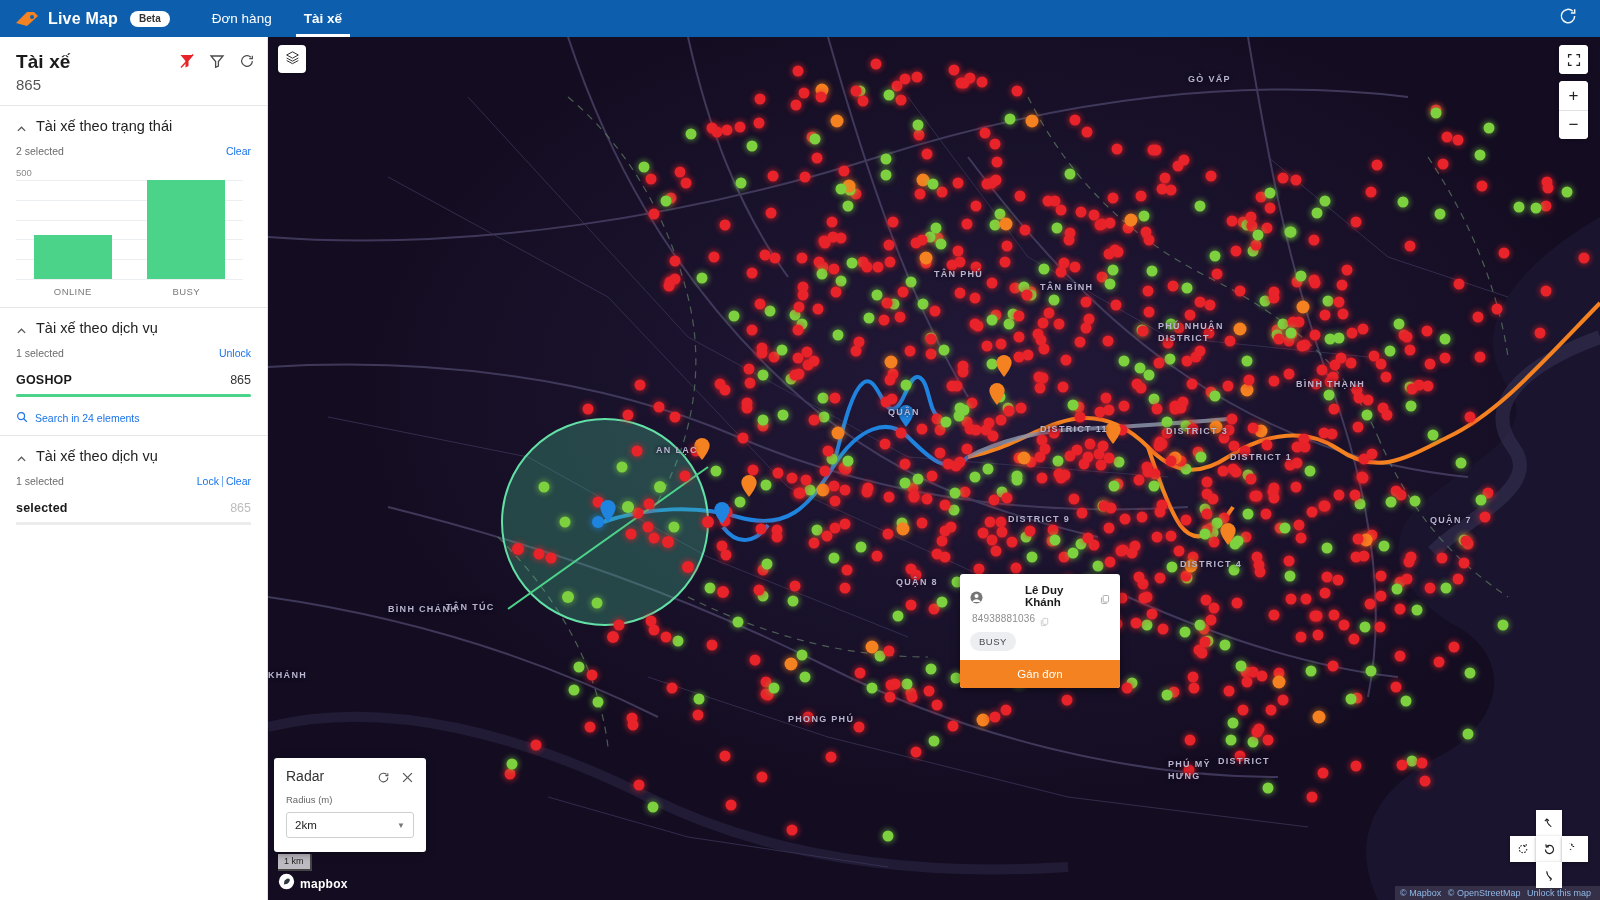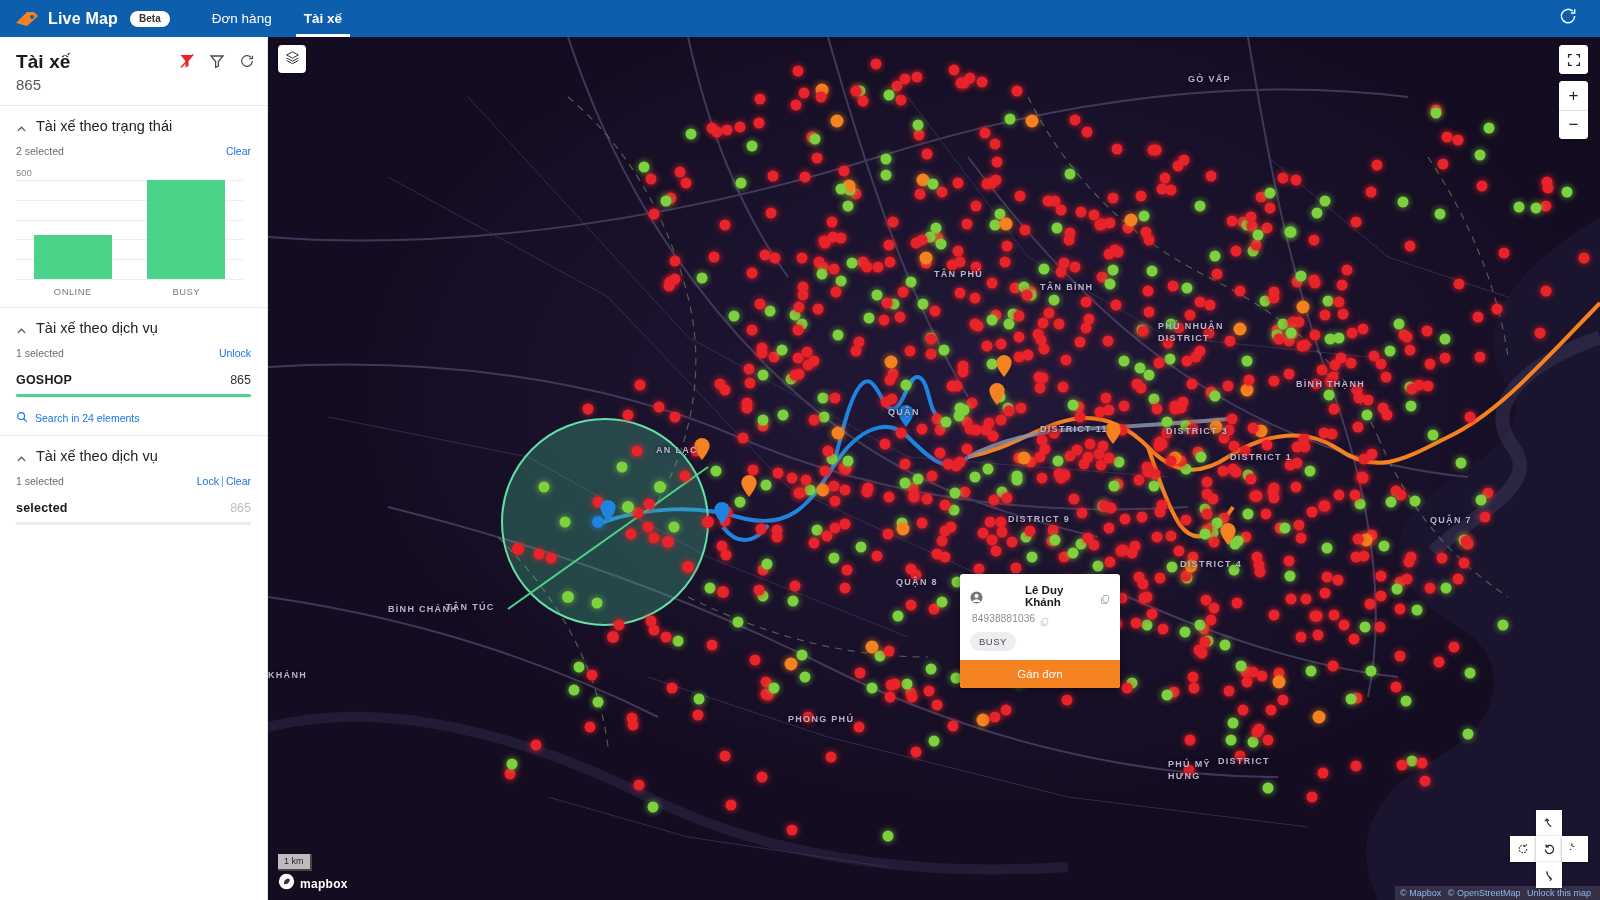--- a/index.html
+++ b/index.html
@@ -1486,15 +1486,39 @@
           <svg viewBox="0 0 14 14" width="9" height="10" fill="none" stroke="#999" stroke-width="1.1">
             <rect x="4.4" y="1.4" width="7.6" height="9.2" rx="1.2"></rect>
             <path d="M9.6 12.6H3.2a1.2 1.2 0 0 1-1.2-1.2V4.2"></path>
           </svg>
         </span>
       </div>
       <span class="pp-badge">BUSY</span>
       <div class="pp-btn">Gán đơn</div>
     </div>
 
+    <div class="radar-panel">
+      <div class="rp-head">
+        <span class="rp-title">Radar</span>
+        <span class="rp-icons">
+          <span class="rp-ic">
+            <svg viewBox="0 0 24 24" width="13" height="13" fill="none" stroke="#555" stroke-width="2">
+              <path d="M20 12a8 8 0 1 1-2.3-5.6"></path>
+                <polyline points="20 4 20 8.5 15.5 8.5"></polyline>
+            </svg>
+          </span>
+          <span class="rp-ic">
+            <svg viewBox="0 0 16 16" width="13" height="13" stroke="#555" stroke-width="1.5">
+              <line x1="2.6" y1="2.6" x2="13.4" y2="13.4"></line>
+                <line x1="13.4" y1="2.6" x2="2.6" y2="13.4"></line>
+            </svg>
+          </span>
+        </span>
+      </div>
+      <div class="rp-label">Radius (m)</div>
+      <div class="rp-select">
+        <span>2km</span>
+        <span class="chev">▼</span>
+      </div>
+    </div>
 
   </div>
 </div>
 
 </body></html>

